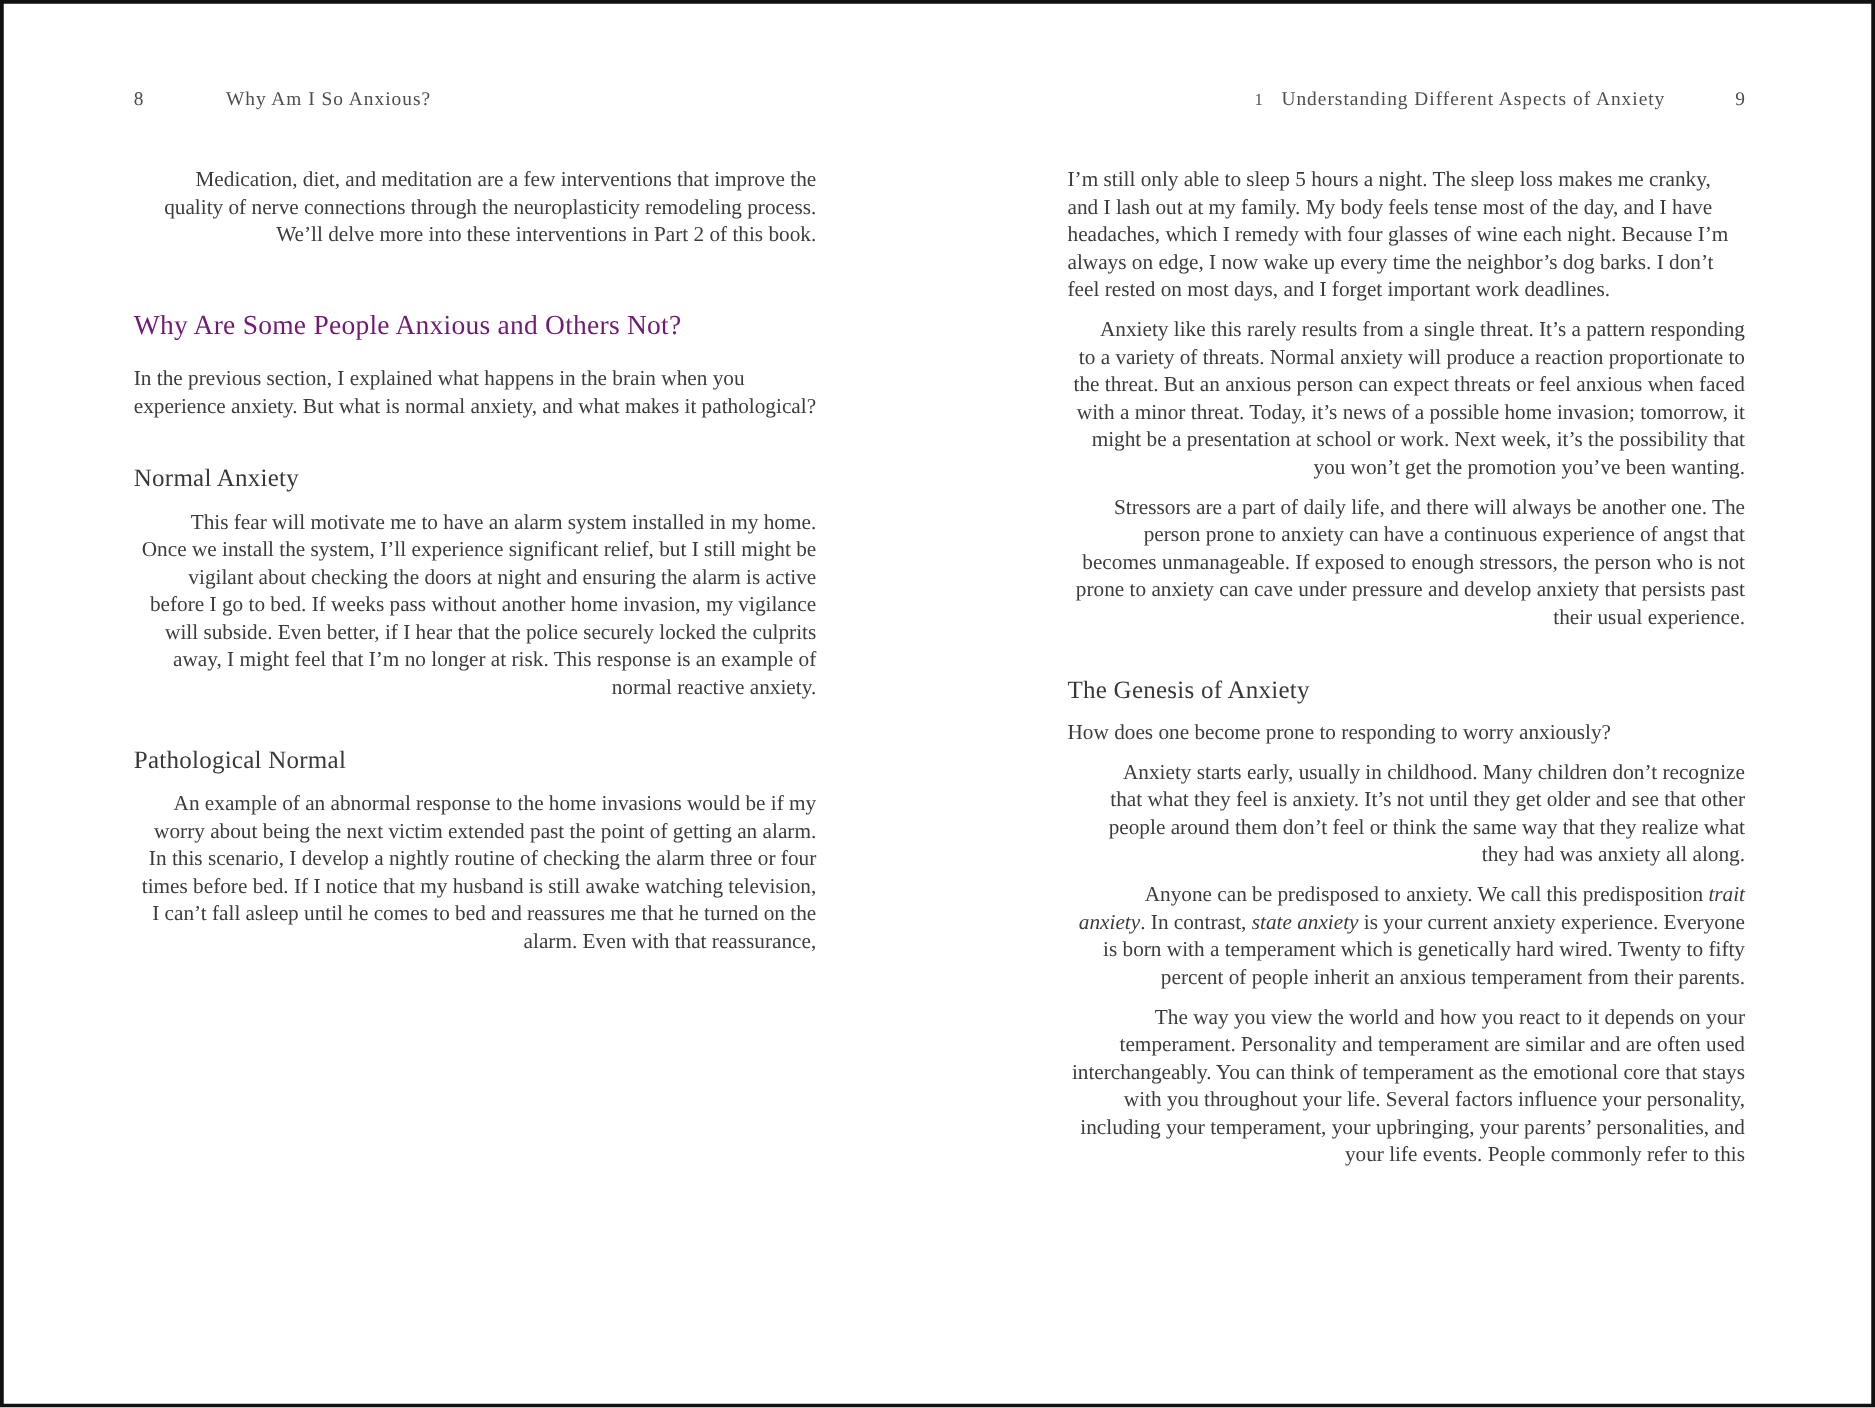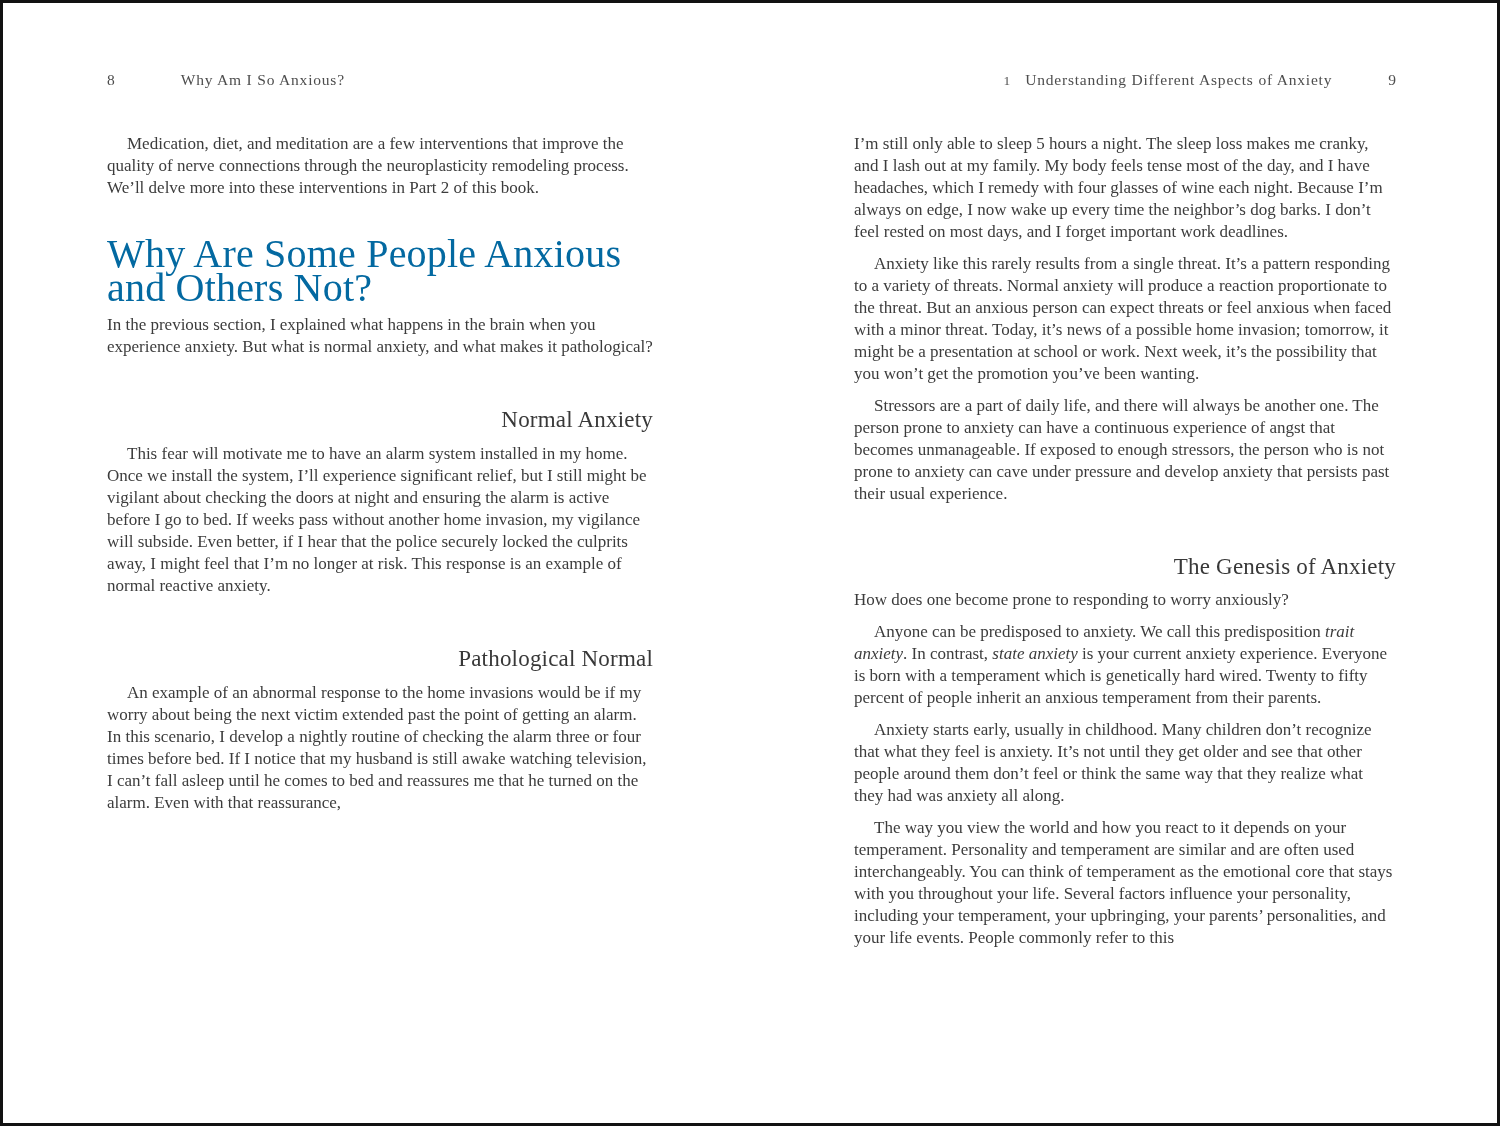--- a/index.html
+++ b/index.html
@@ -46,38 +46,37 @@
 
   .page-body {
     margin-top: 44px;
     font-size: 17px;
     line-height: 22px;
   }
   .page-body p {
     margin: 10px 0 0 0;
   }
   .page-body p.first { margin-top: 0; }
-  .page-body p.indent { text-indent: 20px; }
+  .page-body p.indent { text-indent: 20px; text-align: right; }
 
   h1.chapter-heading {
-    font-size: 40px;
-    line-height: 34px;
+    font-size: 22px;
+    line-height: 46px;
     font-weight: 400;
     letter-spacing: 0.2px;
-    color: #0369a1;
+    color: #701a75;
     margin: 38px 0 9px 0;
   }
   h2.sub-heading {
-    font-size: 23px;
+    font-size: 20px;
     line-height: 27px;
     font-weight: 400;
     letter-spacing: 0.2px;
     color: #383838;
-    margin: 48px 0 9px 0;
-    text-align: right;
+    margin: 34px 0 9px 0;
   }
   em { font-style: italic; }
 </style>
 </head>
 <body>
 
 <div class="spread">
 
   <div class="page page-left">
     <div class="running-head running-head-left">
@@ -100,19 +99,19 @@
       <span class="chapter-num">1</span>
       <span class="running-title">Understanding Different Aspects of Anxiety</span>
       <span class="folio">9</span>
     </div>
     <div class="page-body">
       <p class="first">I’m still only able to sleep 5 hours a night. The sleep loss makes me cranky, and I lash out at my family. My body feels tense most of the day, and I have headaches, which I remedy with four glasses of wine each night. Because I’m always on edge, I now wake up every time the neighbor’s dog barks. I don’t feel rested on most days, and I forget important work deadlines.</p>
       <p class="indent">Anxiety like this rarely results from a single threat. It’s a pattern responding to a variety of threats. Normal anxiety will produce a reaction proportionate to the threat. But an anxious person can expect threats or feel anxious when faced with a minor threat. Today, it’s news of a possible home invasion; tomorrow, it might be a presentation at school or work. Next week, it’s the possibility that you won’t get the promotion you’ve been wanting.</p>
       <p class="indent">Stressors are a part of daily life, and there will always be another one. The person prone to anxiety can have a continuous experience of angst that becomes unmanageable. If exposed to enough stressors, the person who is not prone to anxiety can cave under pressure and develop anxiety that persists past their usual experience.</p>
       <h2 class="sub-heading">The Genesis of Anxiety</h2>
       <p class="first">How does one become prone to responding to worry anxiously?</p>
+      <p class="indent">Anxiety starts early, usually in childhood. Many children don’t recognize that what they feel is anxiety. It’s not until they get older and see that other people around them don’t feel or think the same way that they realize what they had was anxiety all along.</p>
       <p class="indent"><span>Anyone can be predisposed to anxiety. We call this predisposition </span><em>trait anxiety</em><span>. In contrast, </span><em>state anxiety</em><span> is your current anxiety experience. Everyone is born with a temperament which is genetically hard wired. Twenty to fifty percent of people inherit an anxious temperament from their parents.</span></p>
-      <p class="indent">Anxiety starts early, usually in childhood. Many children don’t recognize that what they feel is anxiety. It’s not until they get older and see that other people around them don’t feel or think the same way that they realize what they had was anxiety all along.</p>
       <p class="indent">The way you view the world and how you react to it depends on your temperament. Personality and temperament are similar and are often used interchangeably. You can think of temperament as the emotional core that stays with you throughout your life. Several factors influence your personality, including your temperament, your upbringing, your parents’ personalities, and your life events. People commonly refer to this</p>
     </div>
   </div>
 
 </div>
 
 </body></html>

